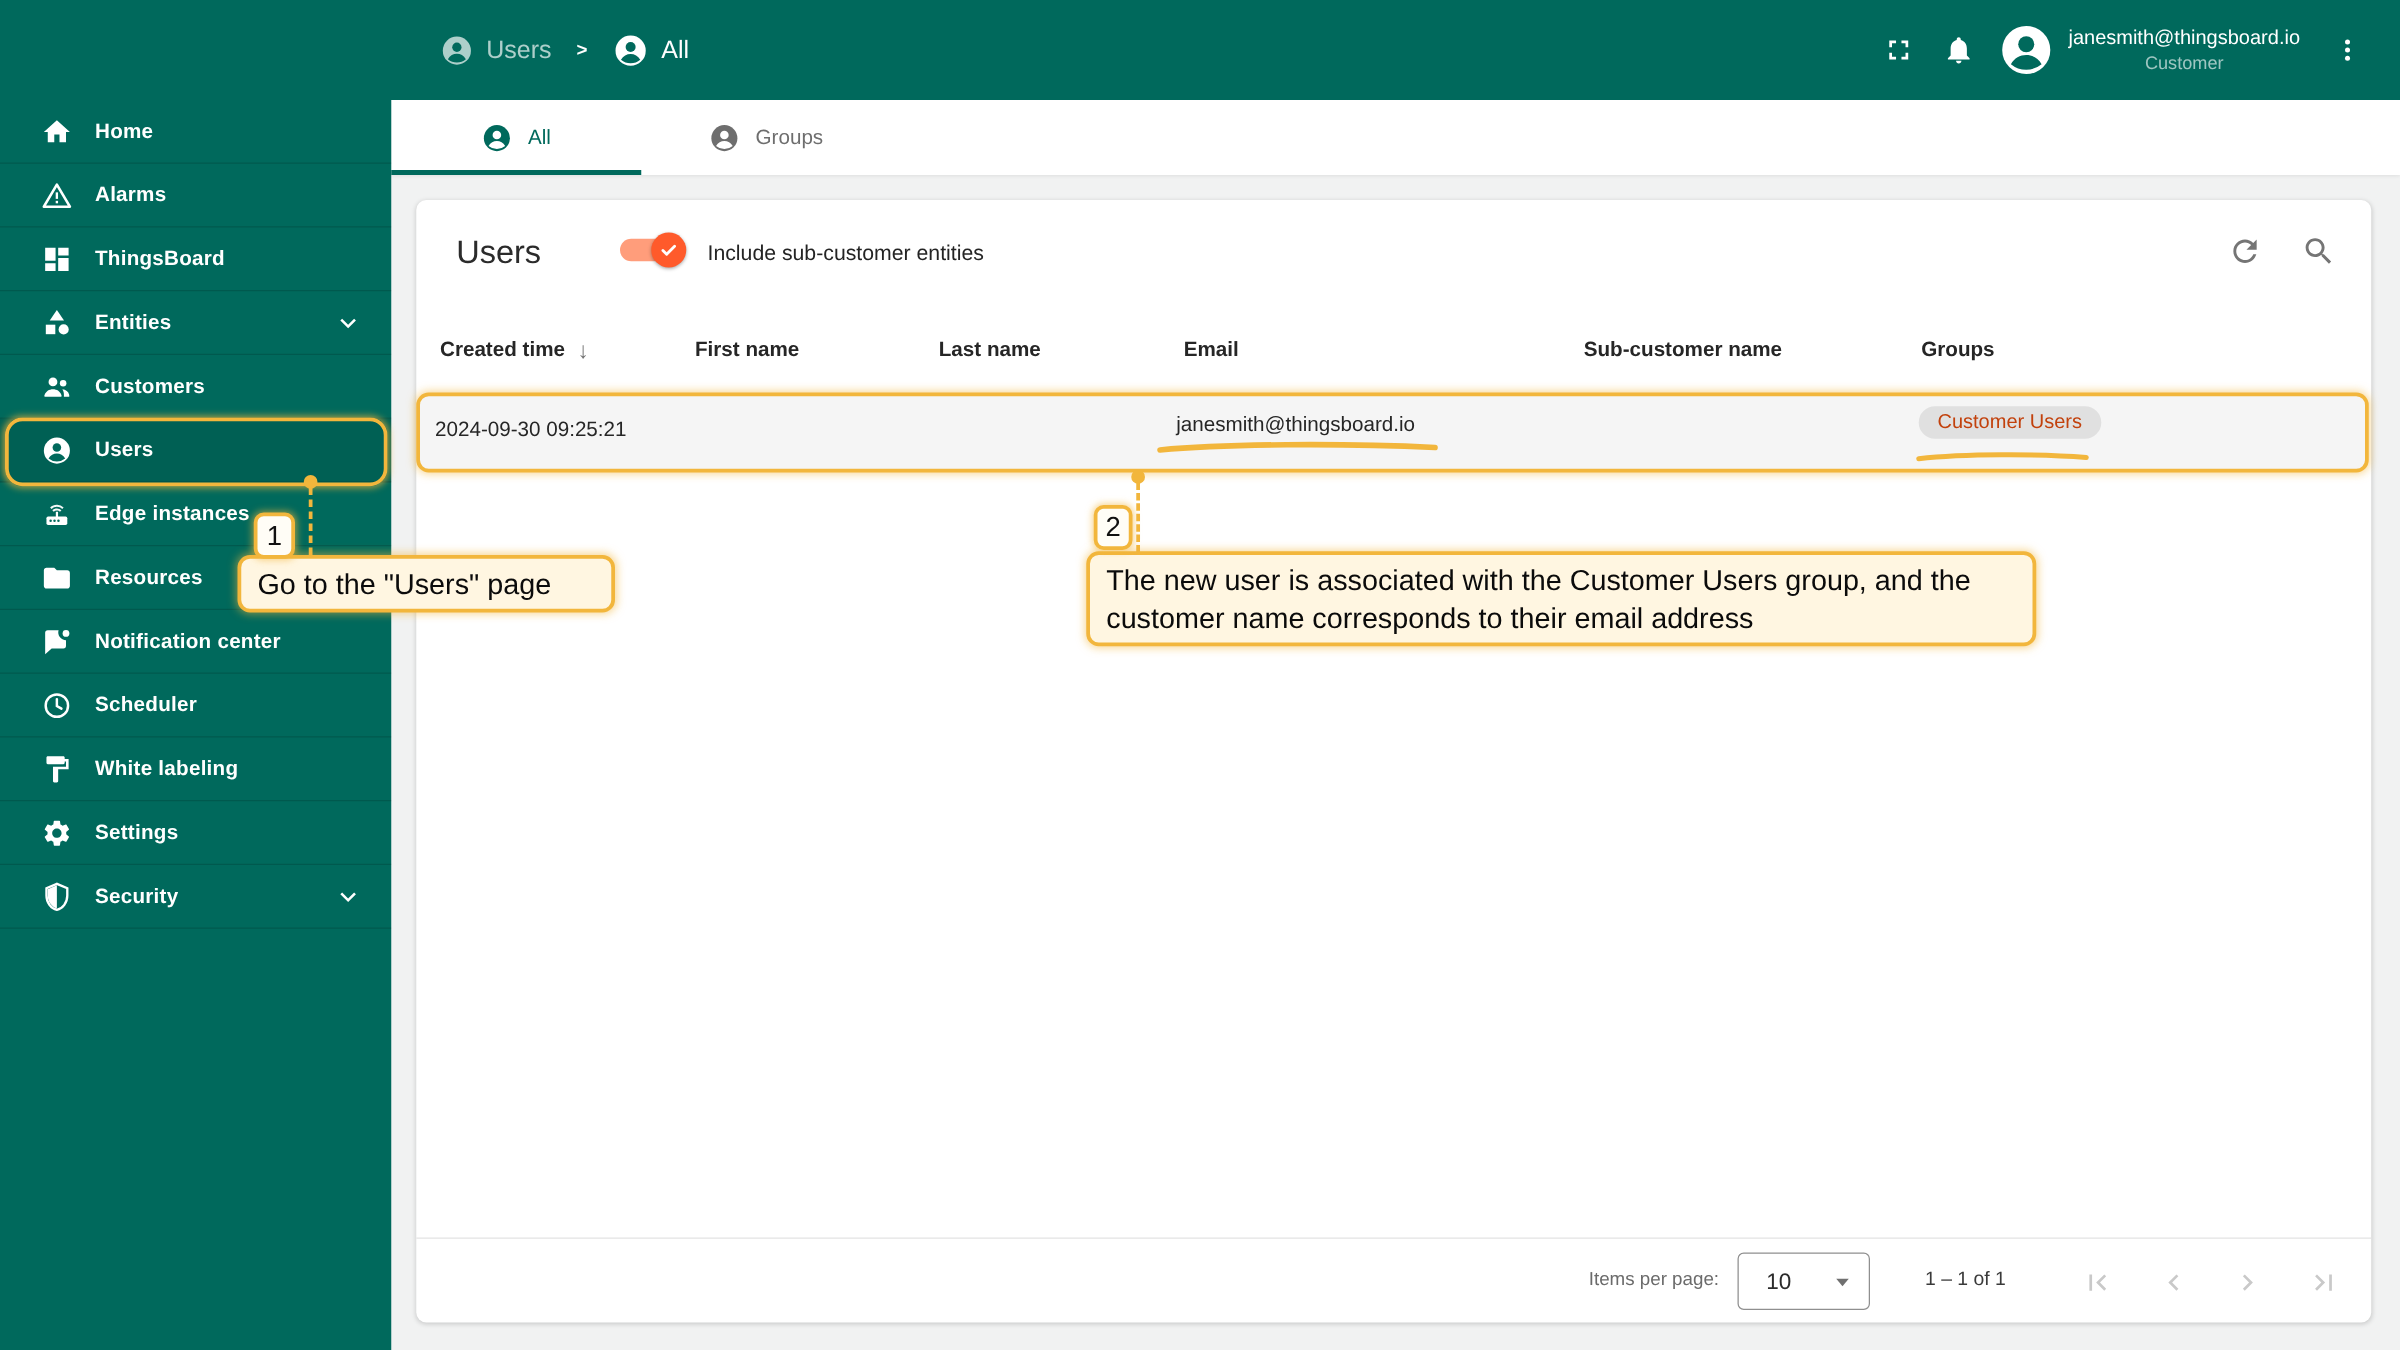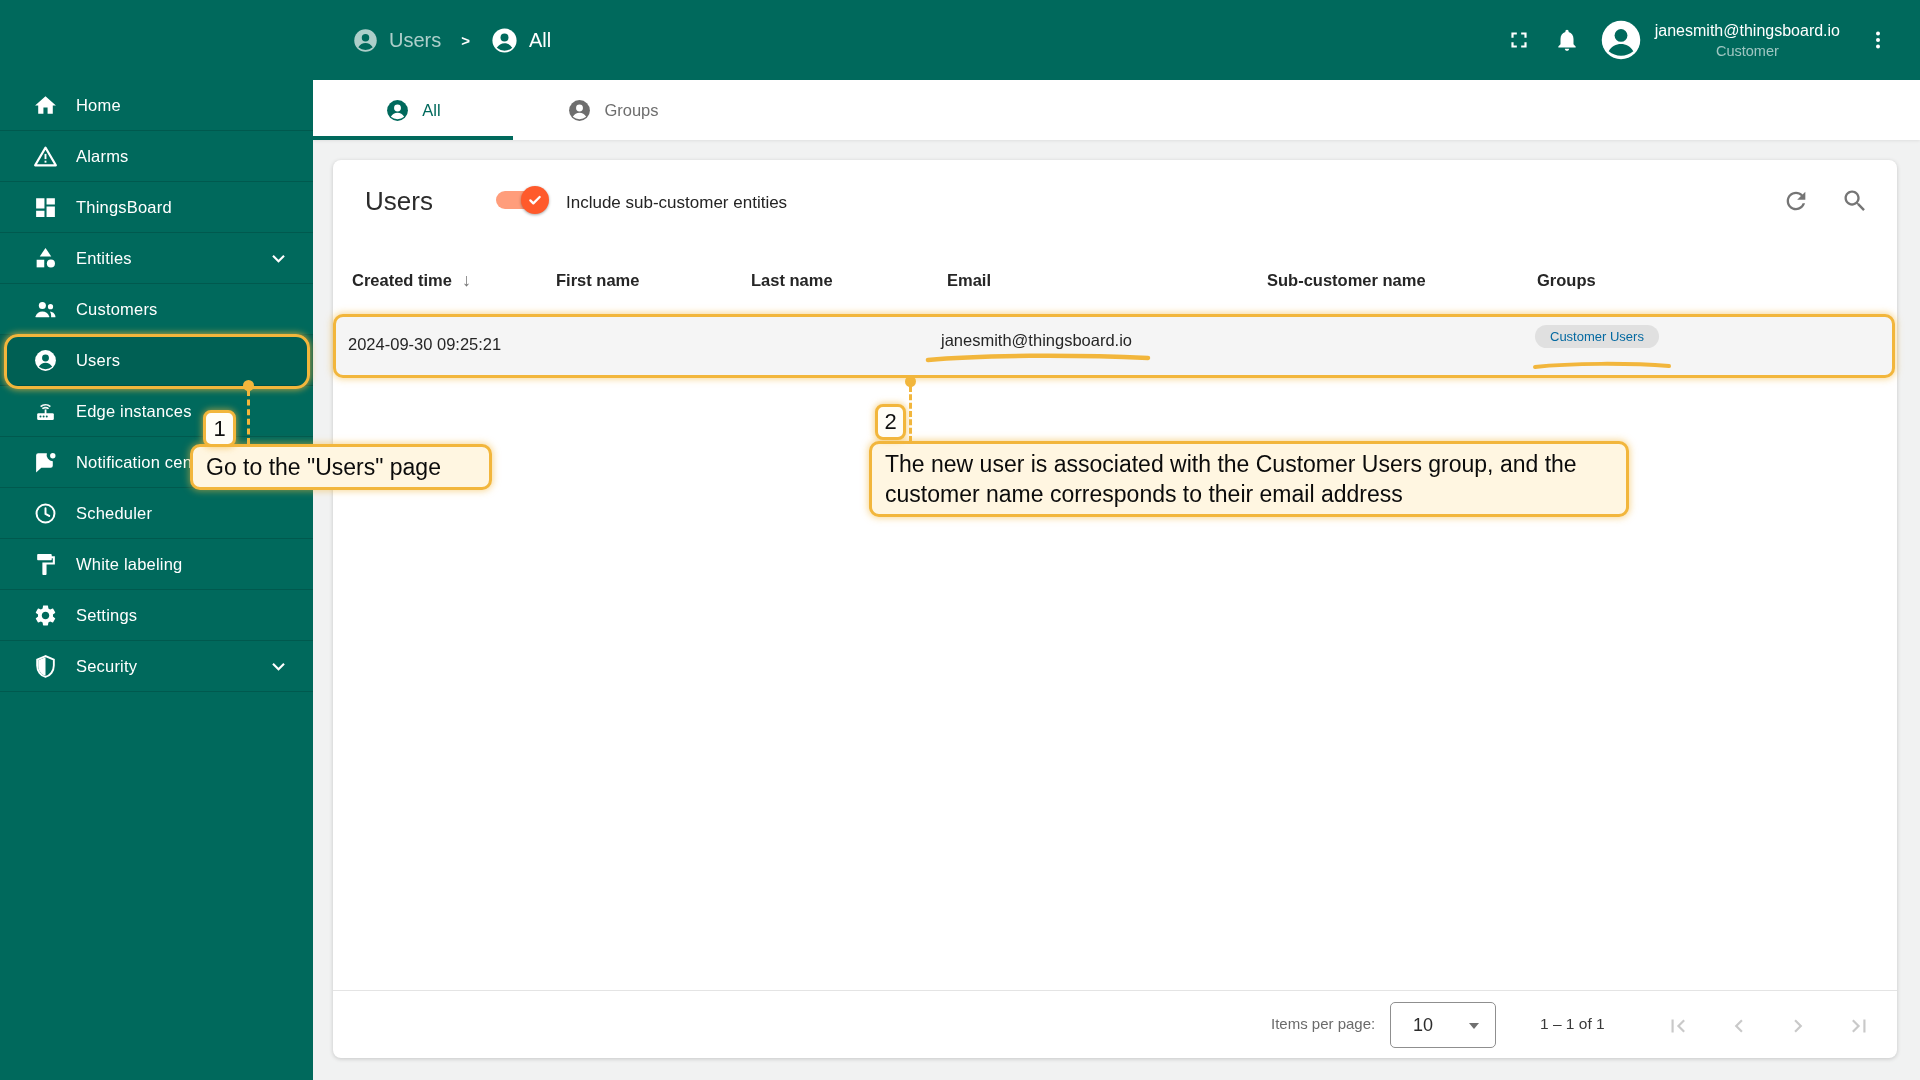--- a/index.html
+++ b/index.html
@@ -25,21 +25,21 @@
   .hbtn { width:48px; height:48px; display:flex; align-items:center; justify-content:center; cursor:pointer; }
   .user-block { display:flex; align-items:center; margin-left:8px; }
   .user-meta { margin-left:12px; margin-right:14px; }
   .user-email { color:#fff; font-size:16px; line-height:21px; }
   .user-role { color:rgba(255,255,255,.62); font-size:14.5px; line-height:20px;text-align:center; }
 
   
   .sidebar { position:absolute; left:0; top:80px; width:313px; height:1000px; background:#00695c; z-index:20; }
   .nav-item { position:relative; height:51px; display:flex; align-items:center; padding-left:33px; border-bottom:1px solid rgba(0,0,0,.15); cursor:pointer; }
   .nav-item svg { width:25px; height:25px; flex:none; }
-  .nav-label { color:#fff; font-size:16.5px; font-weight:400; margin-left:18px; letter-spacing:.2px; }
+  .nav-label { color:#fff; font-size:16.5px; font-weight:700; margin-left:18px; letter-spacing:.2px; }
   .nav-chevron { position:absolute; right:22px; top:13px; width:25px; height:25px; }
   .nav-item.selected { background:rgba(0,0,0,.08); }
 
   
   .tabbar { position:absolute; left:313px; top:80px; width:1607px; height:60px; background:#fff; box-shadow:0 1px 3px rgba(0,0,0,.08); z-index:10; }
   .tab { position:absolute; top:0; height:60px; width:200px; display:flex; align-items:center; justify-content:center; gap:12px; cursor:pointer; font-size:16.5px; font-weight:500; }
   .tab.active { color:#00695c; }
   .tab.inactive { color:#6e6e6e; }
   .tab-underline { position:absolute; left:0; top:56px; width:200px; height:4px; background:#00695c; }
 
@@ -52,21 +52,21 @@
   .toggle-label { position:absolute; left:233px; top:30px; font-size:17px; color:#242424; line-height:26px; }
 
   .icon-btn { position:absolute; top:27px; width:30px; height:30px; cursor:pointer; }
 
   .thead { position:absolute; left:4px; top:88px; width:1564px; height:64px; }
   .th { position:absolute; top:0; height:64px; display:flex; align-items:center; font-size:16.5px; font-weight:700; color:#262626; }
   .cell { position:absolute; font-size:16.5px; color:#262626; }
 
   .hl-row { position:absolute; left:0px; top:154px; width:1562px; height:64px; background:#f5f5f5; border:3px solid #f2b63c; border-radius:10px; box-shadow:0 0 7px 1px rgba(242,182,60,.55); }
 
-  .chip { display:inline-block; background:#e0e0e0; border-radius:15px; padding:4px 15px; font-size:13px; color:#0369a1; }
+  .chip { display:inline-block; background:#e0e0e0; border-radius:15px; padding:4px 15px; font-size:16px; color:#c2410c; }
 
   .paginator { position:absolute; left:0; top:830px; width:1564px; height:68px; border-top:1px solid #e4e4e4; }
   .pg-label { position:absolute; right:186px; top:24px; font-size:15px; color:#6b6b6b; white-space:nowrap; }
   .pg-select { position:absolute; left:1057px; top:11px; width:106px; height:46px; border:1px solid #8f8f8f; border-radius:5px; display:flex; align-items:center; cursor:pointer; }
   .pg-select .val { font-size:18px; color:#2c2c2c; margin-left:22px; }
   .pg-range { position:absolute; left:1207px; top:24px; width:140px; font-size:15.5px; color:#3a3a3a; white-space:nowrap; }
   .pg-nav { position:absolute; top:22px; width:26px; height:26px; cursor:default; }
 
   
   .ann { z-index:40; }
@@ -192,20 +192,26 @@
           <rect x="11.2" y="10" width="1.7" height="4.4"></rect>
           <rect x="4" y="13.6" width="16" height="6.6" rx="1.3"></rect>
           <circle cx="7.2" cy="16.9" r=".95" fill="#00695c"></circle>
           <circle cx="10.2" cy="16.9" r=".95" fill="#00695c"></circle>
           <circle cx="13.2" cy="16.9" r=".95" fill="#00695c"></circle>
         </svg>
       <span class="nav-label">Edge instances</span>
     </div>
     <div class="nav-item">
       <svg viewBox="0 0 24 24" fill="#fff">
+          <path d="M10 4H4c-1.1 0-2 .9-2 2v12c0 1.1.9 2 2 2h16c1.1 0 2-.9 2-2V8c0-1.1-.9-2-2-2h-8z"></path>
+        </svg>
+      <span class="nav-label">Resources</span>
+    </div>
+    <div class="nav-item">
+      <svg viewBox="0 0 24 24" fill="#fff">
           <path d="M4 3h9.3a6 6 0 0 0 5.7 7.7V15a2 2 0 0 1-2 2H8l-5 4.5V5a2 2 0 0 1 2-2z"></path>
           <circle cx="19" cy="5.5" r="2.6"></circle>
         </svg>
       <span class="nav-label">Notification center</span>
     </div>
     <div class="nav-item">
       <svg viewBox="0 0 24 24" fill="none" stroke="#fff">
           <circle cx="12" cy="12" r="8.6" stroke-width="1.9"></circle>
           <path d="M12 7v5.3l3.5 2" stroke-width="1.9" stroke-linecap="round"></path>
         </svg>

